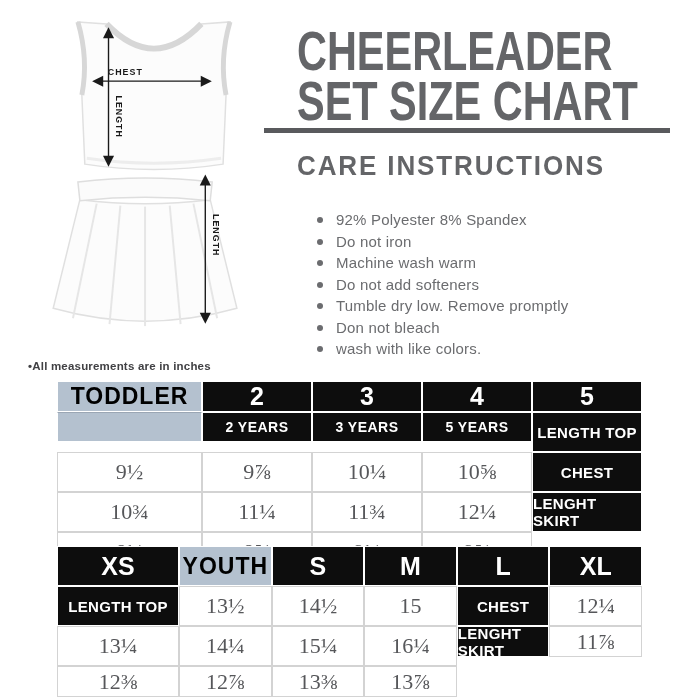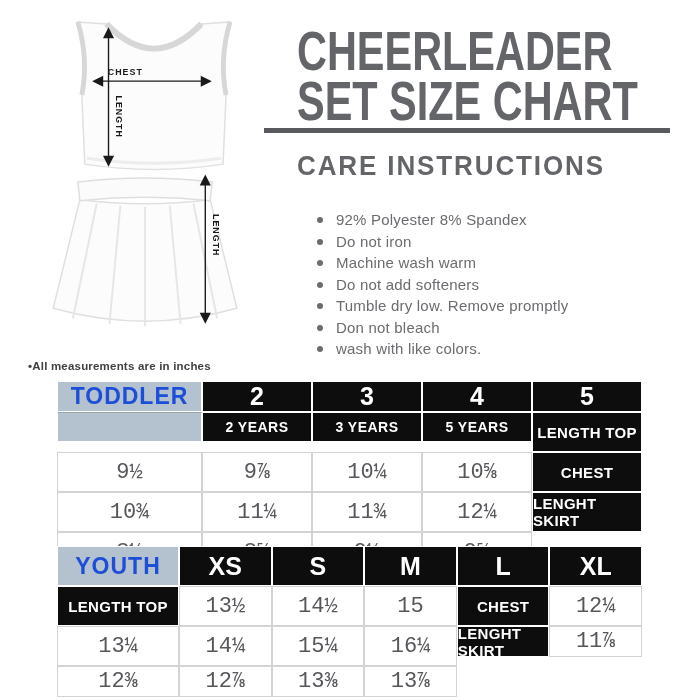--- a/index.html
+++ b/index.html
@@ -35,31 +35,31 @@
   .care-list li{position:relative;padding-left:21px;}
   .care-list li::before{
     content:"";position:absolute;left:2px;top:8px;width:6px;height:6px;border-radius:50%;
     background:#6b6c6f;
   }
   
   .size-table{position:absolute;left:57px;width:585px;display:grid;}
   .t-toddler{top:381px;grid-template-columns:145px repeat(4,1fr);}
   .t-youth{top:546px;grid-template-columns:122px repeat(5,1fr);}
   .cell{display:flex;align-items:center;justify-content:center;box-sizing:border-box;}
-  .c-blue{background:#b4c1cf;color:#1d4ed8;font-weight:bold;border:1px solid #ffffff;}
+  .c-blue{background:#b4c1cf;color:#000000;font-weight:bold;border:1px solid #ffffff;}
   .c-blue.group{font-size:23px;letter-spacing:1px;}
   .c-blue.corner{border-top:1px solid #9aa6b4;}
   .c-black{background:#0d0d0d;color:#ffffff;font-weight:bold;border:1px solid #ffffff;}
   .c-size{font-size:25px;}
   .c-sub{font-size:14px;letter-spacing:.5px;}
   .c-label{font-size:15px;letter-spacing:.3px;}
   .c-val{
     background:#ffffff;color:#56575a;font-size:22px;
     border:1px solid #d3d3d3;
-    font-family:Liberation Mono, monospace;
+    font-family:Liberation Serif, serif;
   }
   .h31{height:31px;} .h30{height:30px;} .h32{height:40px;}
 </style>
 </head>
 <body>
 
 <svg class="illus" viewBox="0 0 242 322">
   <defs>
     <marker id="ah" markerWidth="9" markerHeight="9" refX="4.5" refY="4.5" orient="auto-start-reverse">
       <path d="M0.5,0.5 L8.5,4.5 L0.5,8.5 Z" fill="#1a1a1a"></path>
@@ -142,22 +142,22 @@
   <div class="cell c-val h32">12¼</div>
 
   <div class="cell c-black c-label h32">LENGHT SKIRT</div>
   <div class="cell c-val h32">8⅛</div>
   <div class="cell c-val h32">8⅝</div>
   <div class="cell c-val h32">9⅛</div>
   <div class="cell c-val h32">9⅝</div>
 </div>
 
 <div class="size-table t-youth">
+  <div class="cell c-black c-size h32">XS</div>
   <div class="cell c-blue group h32">YOUTH</div>
-  <div class="cell c-black c-size h32">XS</div>
   <div class="cell c-black c-size h32">S</div>
   <div class="cell c-black c-size h32">M</div>
   <div class="cell c-black c-size h32">L</div>
   <div class="cell c-black c-size h32">XL</div>
 
   <div class="cell c-black c-label h32">LENGTH TOP</div>
   <div class="cell c-val h32">13½</div>
   <div class="cell c-val h32">14½</div>
   <div class="cell c-val h32">15</div>
 

